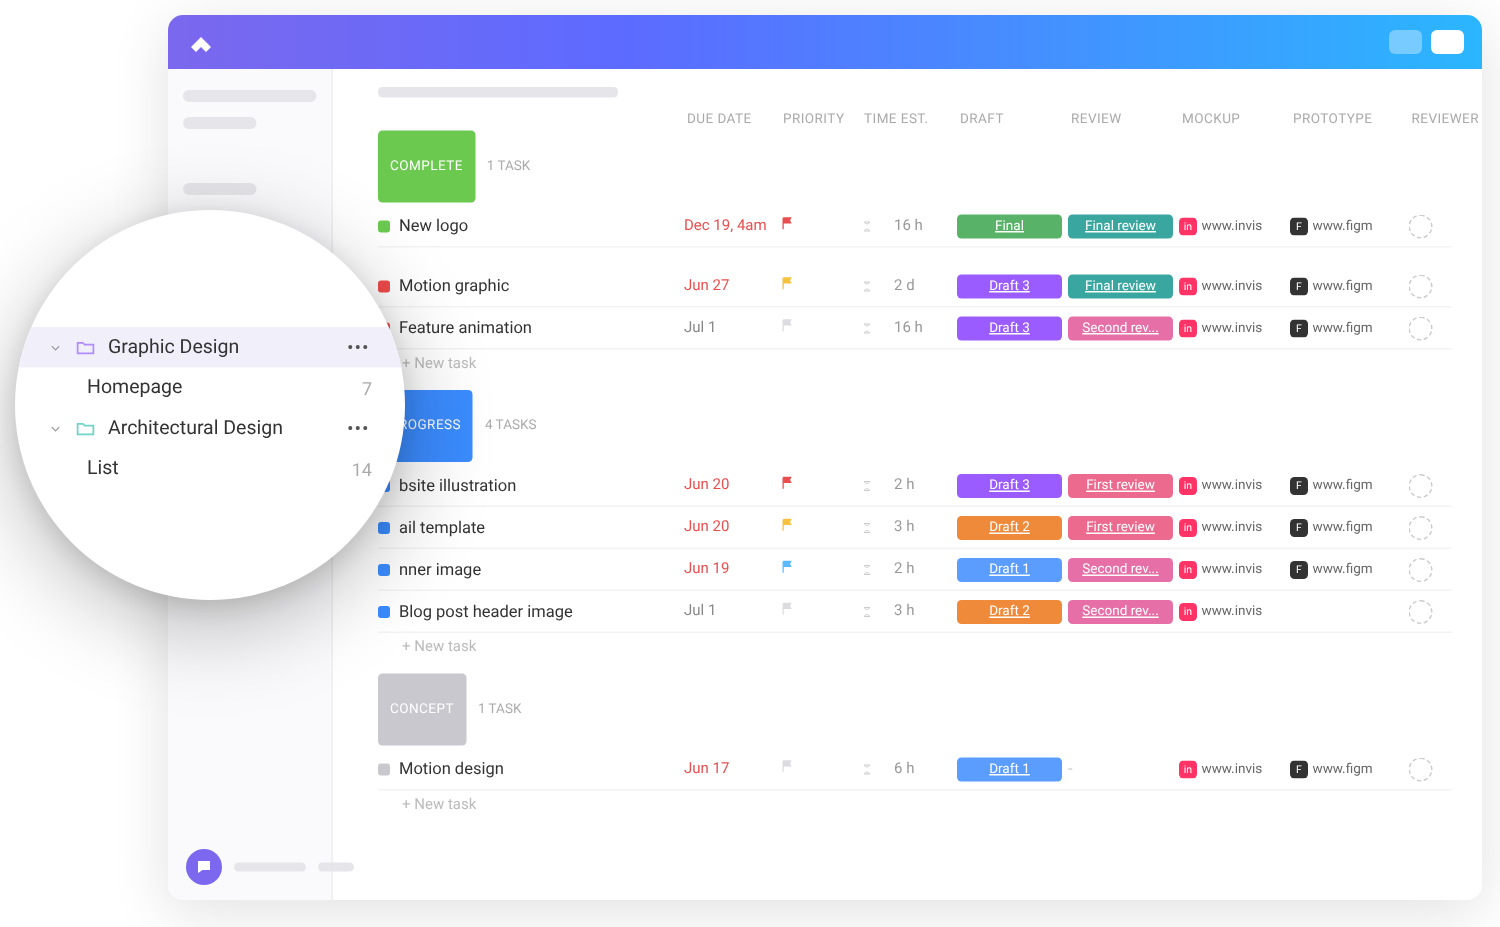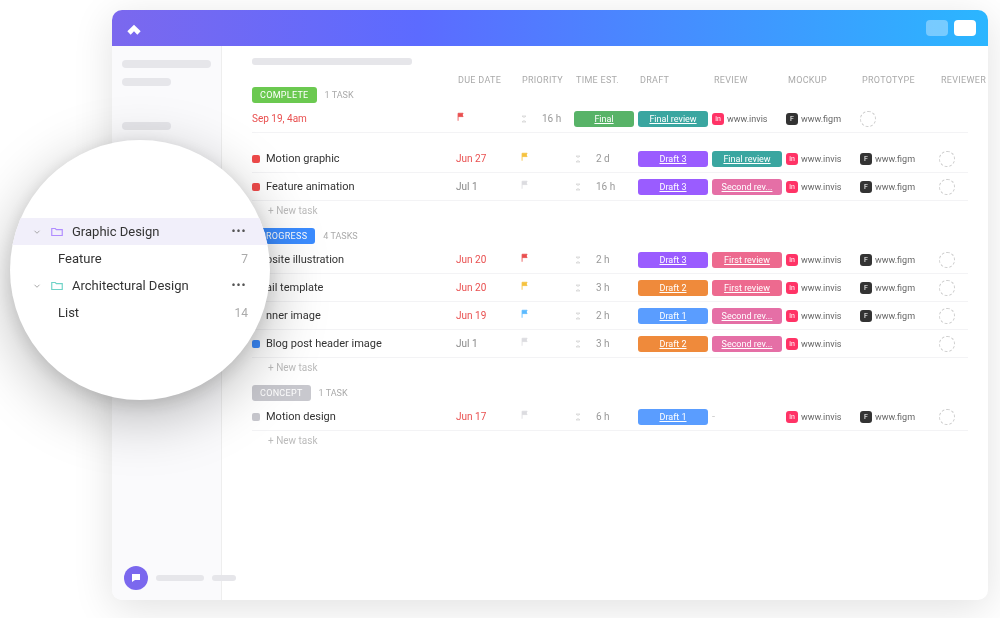--- a/index.html
+++ b/index.html
@@ -36,21 +36,21 @@
 
 .content { flex: 1; padding: 12px 20px 0 30px; overflow: auto; font-size: 11px; color:#555; }
 .content-header { display:flex; align-items:center; margin-bottom:10px; }
 .content-header .ph { height: 7px; background:#e6e6ea; width: 160px; border-radius:3px; }
 
 .table-head { display:grid; grid-template-columns: 200px 60px 50px 60px 70px 70px 70px 75px 48px 90px; gap:4px; padding-left: 2px; font-size:9px; color:#aaa; text-transform:uppercase; letter-spacing:.3px; margin-bottom:2px;}
 .table-head > div { white-space:nowrap; }
 
 .group { margin-bottom: 12px; }
 .group-hdr { display:flex; align-items:center; gap:8px; margin-bottom:2px;}
-.status-tag { padding: 3px 8px; font-size: 9px; color:#fff; border-radius:3px; letter-spacing:.3px;}
+.status-tag { padding: 19px 8px; font-size: 9px; color:#fff; border-radius:3px; letter-spacing:.3px;}
 .task-count { font-size:9px; color:#aaa; }
 
 .row { display:grid; grid-template-columns: 200px 60px 50px 60px 70px 70px 70px 75px 48px 90px; gap:4px; align-items:center; height: 28px; border-bottom:1px solid #f3f3f5; }
 .row .title { display:flex; align-items:center; gap:6px; font-size:11px; color:#333; }
 .row .status-dot { width:8px; height:8px; border-radius:2px; flex:none;}
 .row .due { font-size:10px; color:#888;}
 .row .due.red { color:#e94f4f; }
 .row .flag { width:10px; height:10px; display:inline-block;}
 .row .est { font-size:10px; color:#999; display:flex; align-items:center; gap:14px;}
 .hourglass { width:8px; height:8px; display:inline-block;}
@@ -121,21 +121,25 @@
           <div>PROTOTYPE</div>
           <div>REVIEWER</div>
         </div>
       <div id="groups">
           <div class="group">
             <div class="group-hdr">
               <span class="status-tag" style="background:#6bc950">COMPLETE</span>
               <span class="task-count">1 TASK</span>
             </div>
             <div class="row">
-              <div class="due red">Sep 19, 4am</div>
+              <div class="title">
+                <span class="status-dot" style="background:#6bc950"></span>
+                <span>New logo</span>
+              </div>
+              <div class="due red">Dec 19, 4am</div>
               <div><svg viewBox="0 0 24 24" class="flag">
                   <path d="M5 3v18M5 3h12l-2 4 2 4H5" fill="#e94f4f" stroke="#e94f4f" stroke-width="2"></path>
                 </svg></div>
               <div class="est">
                 <svg viewBox="0 0 24 24" class="hourglass">
                   <path d="M6 3h12M6 21h12M7 3c0 5 10 5 10 0M7 21c0-5 10-5 10 0" stroke="#ccc" stroke-width="2" fill="none"></path>
                 </svg>
                 <span>16 h</span>
               </div>
               <div>
@@ -423,21 +427,21 @@
         </svg>
         <svg viewBox="0 0 24 24" class="mag-folder">
           <path d="M3 6h6l2 2h10v10H3z" fill="none" stroke="#b08cff" stroke-width="2"></path>
         </svg>
         <span>Graphic Design</span>
       </span>
       <span class="mag-dots">•••</span>
     </div>
     <div class="mag-item mag-child">
       <span class="left">
-        <span>Feature</span>
+        <span>Homepage</span>
       </span>
       <span class="mag-count">7</span>
     </div>
     <div class="mag-item">
       <span class="left">
         <svg viewBox="0 0 24 24" class="mag-caret">
           <path d="M6 9l6 6 6-6" stroke="#999" stroke-width="2" fill="none"></path>
         </svg>
         <svg viewBox="0 0 24 24" class="mag-folder">
           <path d="M3 6h6l2 2h10v10H3z" fill="none" stroke="#6fd3c7" stroke-width="2"></path>

